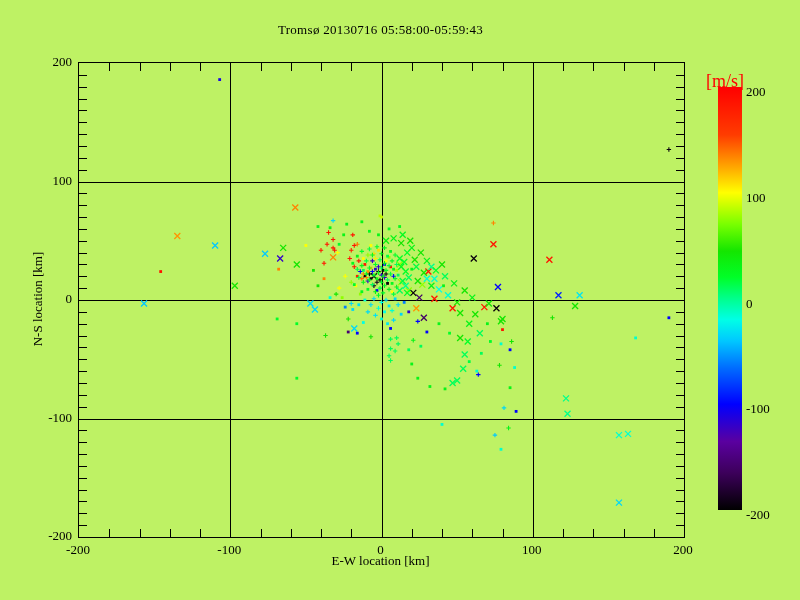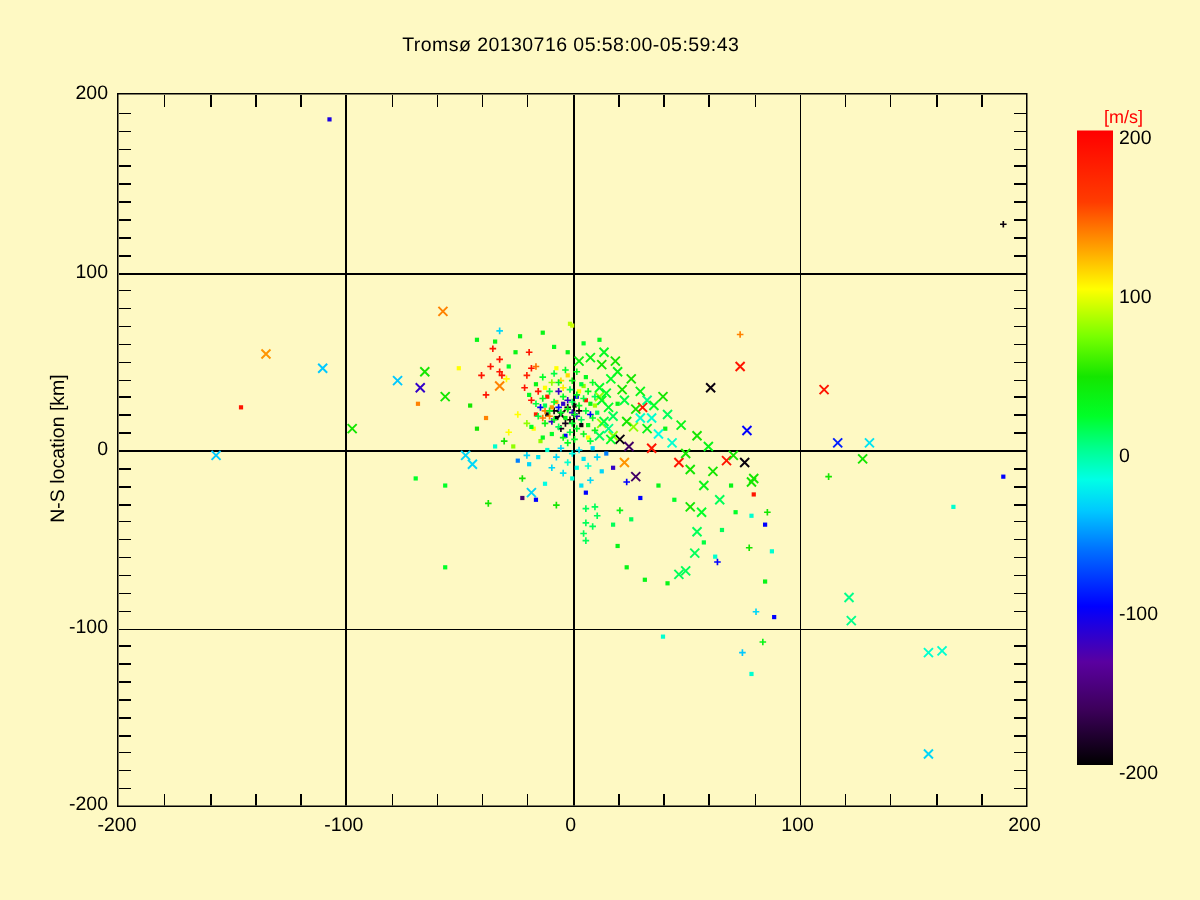--- a/index.html
+++ b/index.html
@@ -1,29 +1,29 @@
 <!DOCTYPE html>
 <html><head>
 <meta charset="utf-8">
 <style>
   html,body{margin:0;padding:0;background:#ffffff;}
-  #root{position:relative;width:800px;height:600px;background:#fef9c3;overflow:hidden;
-        font-family:Liberation Sans, sans-serif;color:#000;}
+  #root{position:relative;width:800px;height:600px;background:#bef264;overflow:hidden;
+        font-family:Liberation Serif, serif;color:#000;}
   .titles{position:absolute;left:78px;top:23px;width:605px;text-align:center;
           font-size:13px;line-height:13px;letter-spacing:0.3px;}
   .plot{position:absolute;left:78px;top:62px;width:605px;height:474px;border:1px solid #000;box-sizing:content-box;}
   .plot svg{position:absolute;left:0;top:0;display:block;}
   .xlab{position:absolute;left:78px;top:553px;width:605px;text-align:center;font-size:13px;}
   .ylab{position:absolute;left:38px;top:299px;transform:translate(-50%,-50%) rotate(-90deg);
         white-space:nowrap;font-size:13px;}
   .tick-label{position:absolute;font-size:13px;line-height:13px;}
   .xt{width:60px;text-align:center;top:543px;}
   .yt{width:44px;text-align:right;left:28px;}
   .cbar{position:absolute;left:718px;top:87px;width:24px;height:423px;}
-  .cbar-label{position:absolute;left:706px;top:71px;width:56px;text-align:right;font-size:12px;}
+  .cbar-label{position:absolute;left:706px;top:71px;width:56px;text-align:left;font-size:18px;}
   .ct{position:absolute;left:746px;width:42px;text-align:left;font-size:13px;line-height:13px;}
 </style>
 </head>
 <body>
 
 <div id="root">
   <div class="titles">
     <div>Tromsø 20130716 05:58:00-05:59:43</div>
   </div>
 
@@ -432,20 +432,21 @@
         <rect x="289" y="166.86999999999998" width="2.8" height="2.8" fill="rgb(4,250,32)"></rect>
         <rect x="263.2875" y="170.42499999999998" width="2.8" height="2.8" fill="rgb(8,245,24)"></rect>
         <rect x="258.75" y="179.905" width="2.8" height="2.8" fill="rgb(0,255,40)"></rect>
         <rect x="319.25000000000006" y="162.13" width="2.8" height="2.8" fill="rgb(4,250,32)"></rect>
         <rect x="301.1" y="152.65" width="2.8" height="2.8" fill="rgb(210,255,0)"></rect>
         <rect x="299.58750000000003" y="151.465" width="2.8" height="2.8" fill="rgb(188,255,0)"></rect>
         <rect x="266.3125" y="159.76000000000002" width="2.8" height="2.8" fill="rgb(8,245,24)"></rect>
       </svg>
   </div>
 
+  <div class="xlab">E-W location [km]</div>
   <div class="ylab">N-S location [km]</div>
 
   <div class="cbar-label" style="color: rgb(255, 0, 0);">[m/s]</div>
   <div class="cbar" id="cbar" style="background-image: linear-gradient(rgb(255, 0, 0) 0%, rgb(255, 60, 0) 11.3%, rgb(255, 165, 0) 18.8%, rgb(255, 255, 0) 25%, rgb(120, 255, 0) 32.5%, rgb(20, 230, 0) 38.8%, rgb(0, 255, 40) 45%, rgb(0, 255, 140) 50%, rgb(0, 255, 230) 55%, rgb(0, 200, 255) 60%, rgb(0, 110, 255) 66.3%, rgb(0, 0, 255) 75%, rgb(90, 0, 160) 83.8%, rgb(60, 0, 90) 91.3%, rgb(0, 0, 0) 100%);"></div>
 <div class="tick-label xt" style="left: 48px;">-200</div>
     <div class="tick-label xt" style="left: 199.25px;">-100</div>
     <div class="tick-label xt" style="left: 350.5px;">0</div>
     <div class="tick-label xt" style="left: 501.75px;">100</div>
     <div class="tick-label xt" style="left: 653px;">200</div>
     <div class="tick-label yt" style="top: 55px;">200</div>

